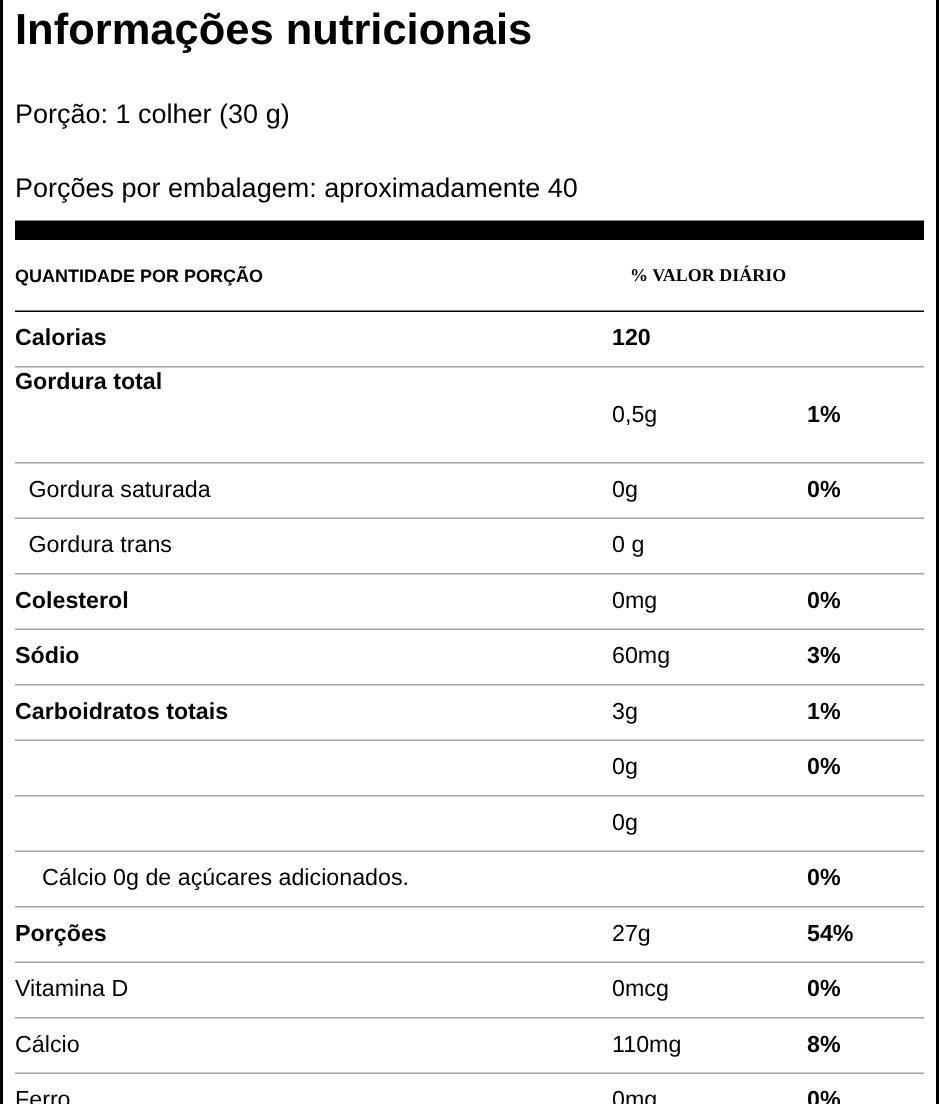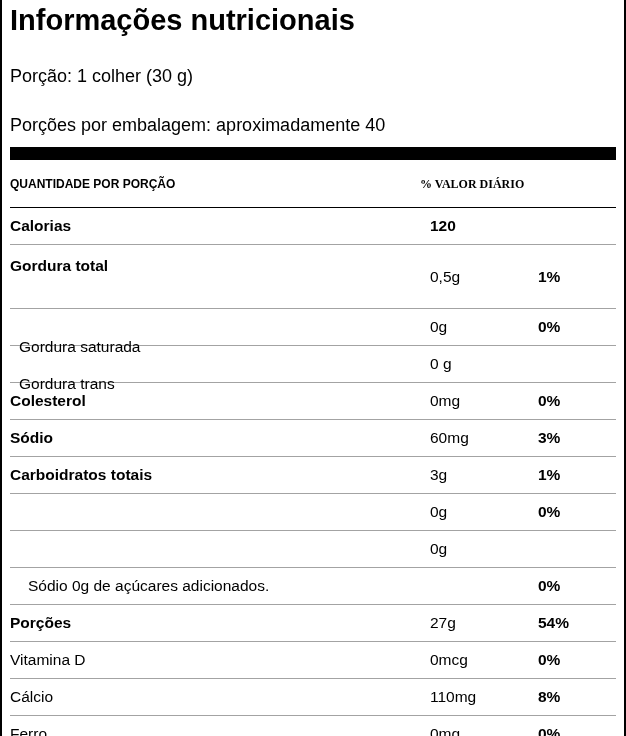--- a/index.html
+++ b/index.html
@@ -26,25 +26,25 @@
   }
   .hdr-left  { position:absolute; left:0;     top:50%; transform:translateY(-50%); white-space:nowrap; }
   .hdr-right { position:absolute; left:410px; top:50%; transform:translateY(-50%); white-space:nowrap;font-family:Liberation Serif, serif; }
 
   .row {
     position:relative; height:36px; border-bottom:1px solid #a3a3a3;
     font-size:15.5px;
   }
   .row.tall { height:63px; }
   .lbl { position:absolute; left:0; top:50%; transform:translateY(-50%); white-space:nowrap; }
-  .row.tall .lbl { top:12px; transform:none; }
-  .row.ind1 .lbl { left:9px;margin-top:20px; }
+  .row.tall .lbl { top:1px; transform:none; }
+  .row.ind1 .lbl { left:9px; }
   .row.ind2 .lbl { left:18px; }
   .row.b .lbl { font-weight:bold; }
-  .val { position:absolute; left:420px; top:50%; transform:translateY(-50%); white-space:nowrap; }
+  .val { position:absolute; left:398px; top:50%; transform:translateY(-50%); white-space:nowrap; }
   .row.vb .val { font-weight:bold; }
   .pct { position:absolute; left:528px; top:50%; transform:translateY(-50%); font-weight:bold; white-space:nowrap; }
 </style>
 </head>
 <body>
 
 <div class="panel">
 
   <div class="title">Informações nutricionais</div>
 
@@ -97,21 +97,21 @@
   </div>
       <div class="row ind1">
     <span class="val">0g</span>
     <span class="pct">0%</span>
   </div>
       <div class="row">
     <span class="val">0g</span>
     <span class="pct"></span>
   </div>
       <div class="row ind2">
-    <span class="lbl">Sódio 0g de açúcares adicionados.</span>
+    <span class="lbl">Cálcio 0g de açúcares adicionados.</span>
     <span class="val"></span>
     <span class="pct">0%</span>
   </div>
       <div class="row b">
     <span class="lbl">Porções</span>
     <span class="val">27g</span>
     <span class="pct">54%</span>
   </div>
       <div class="row">
     <span class="lbl">Vitamina D</span>

